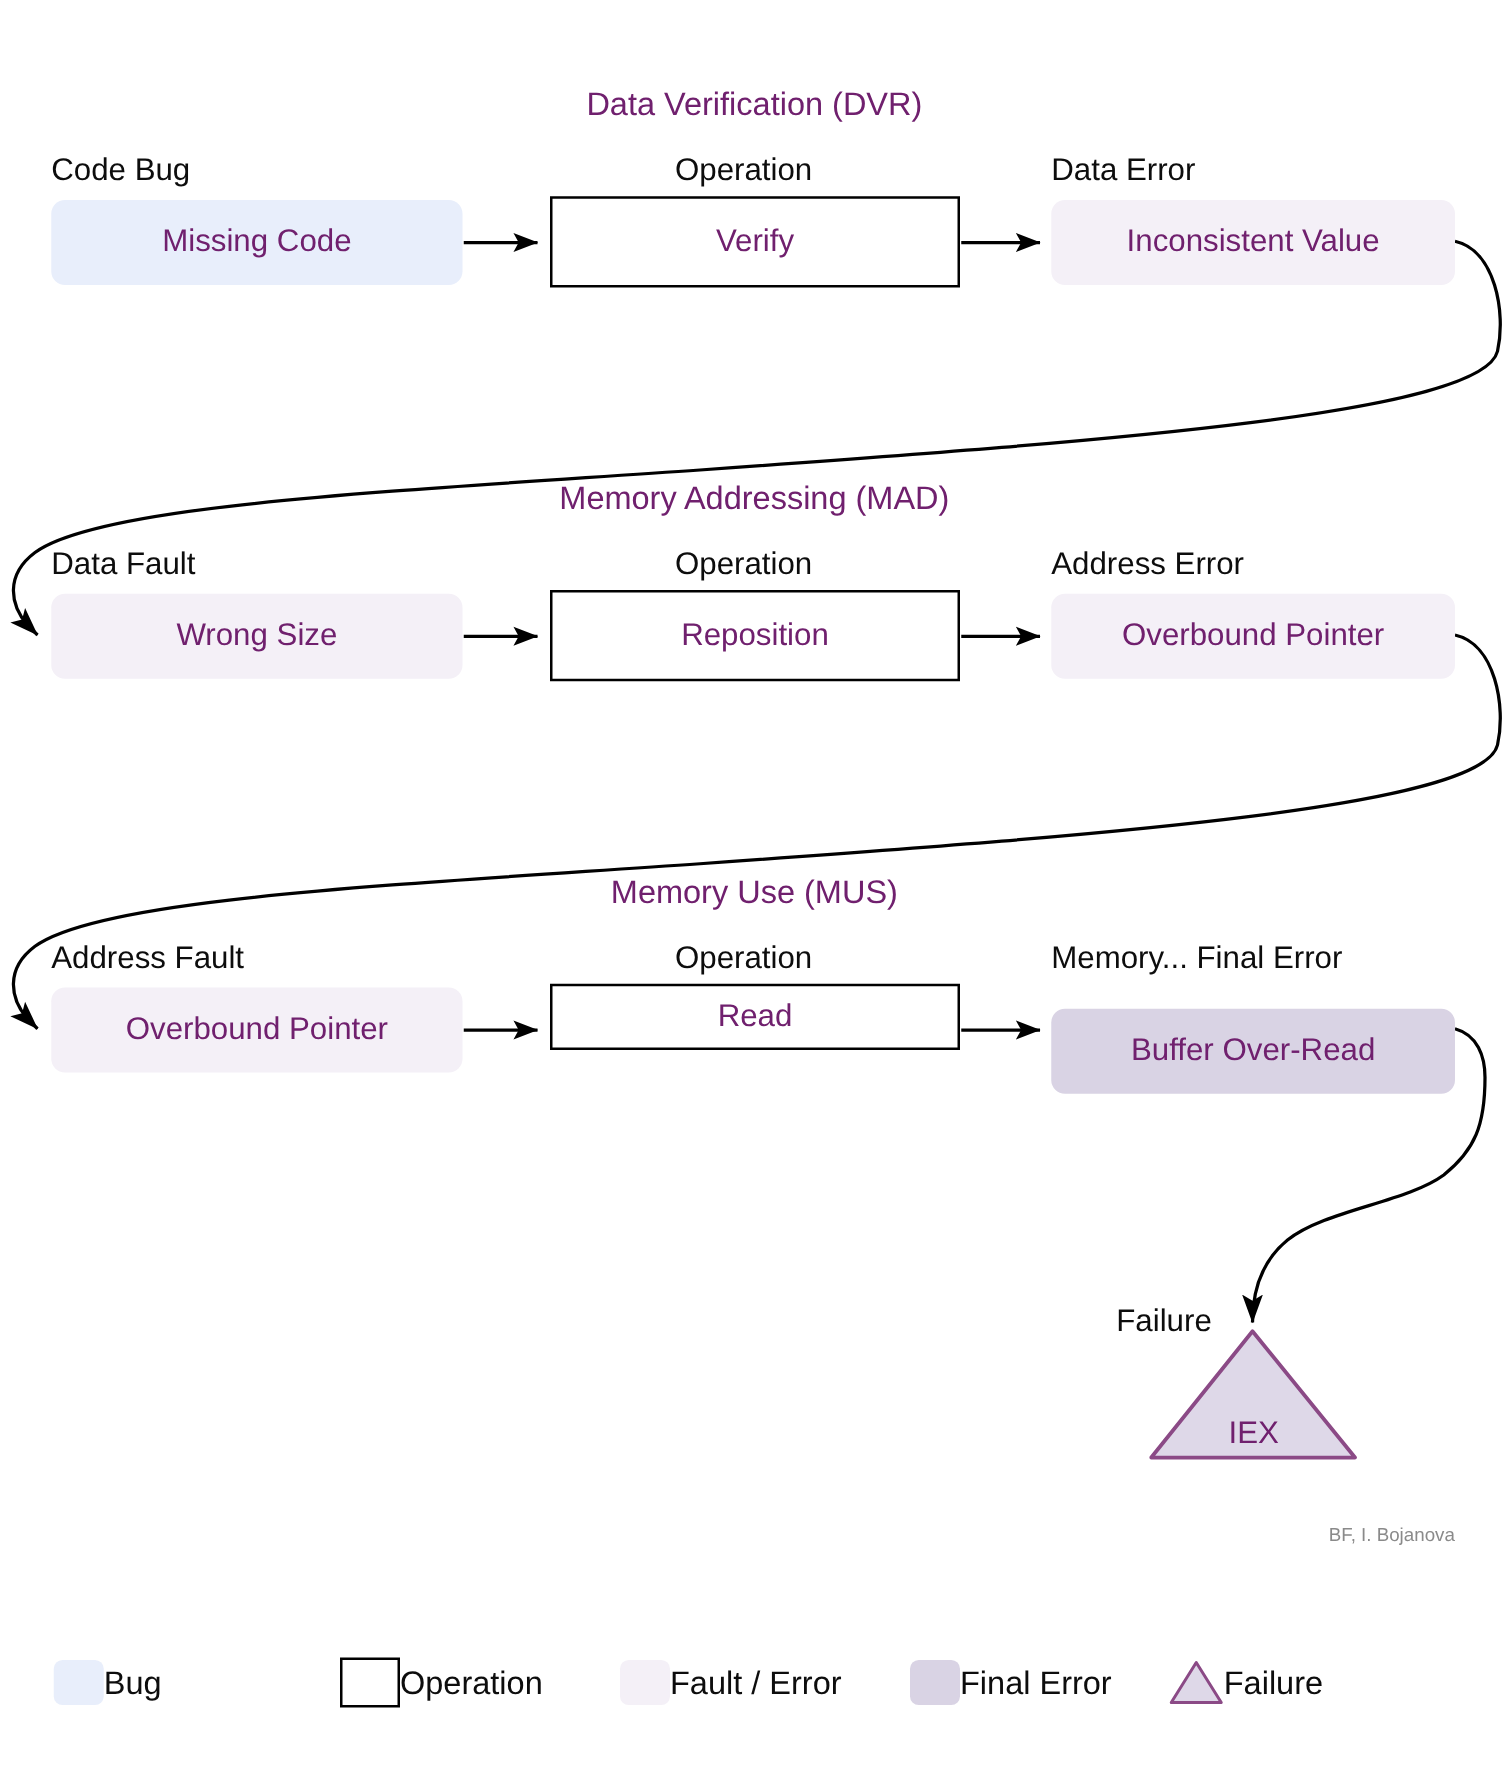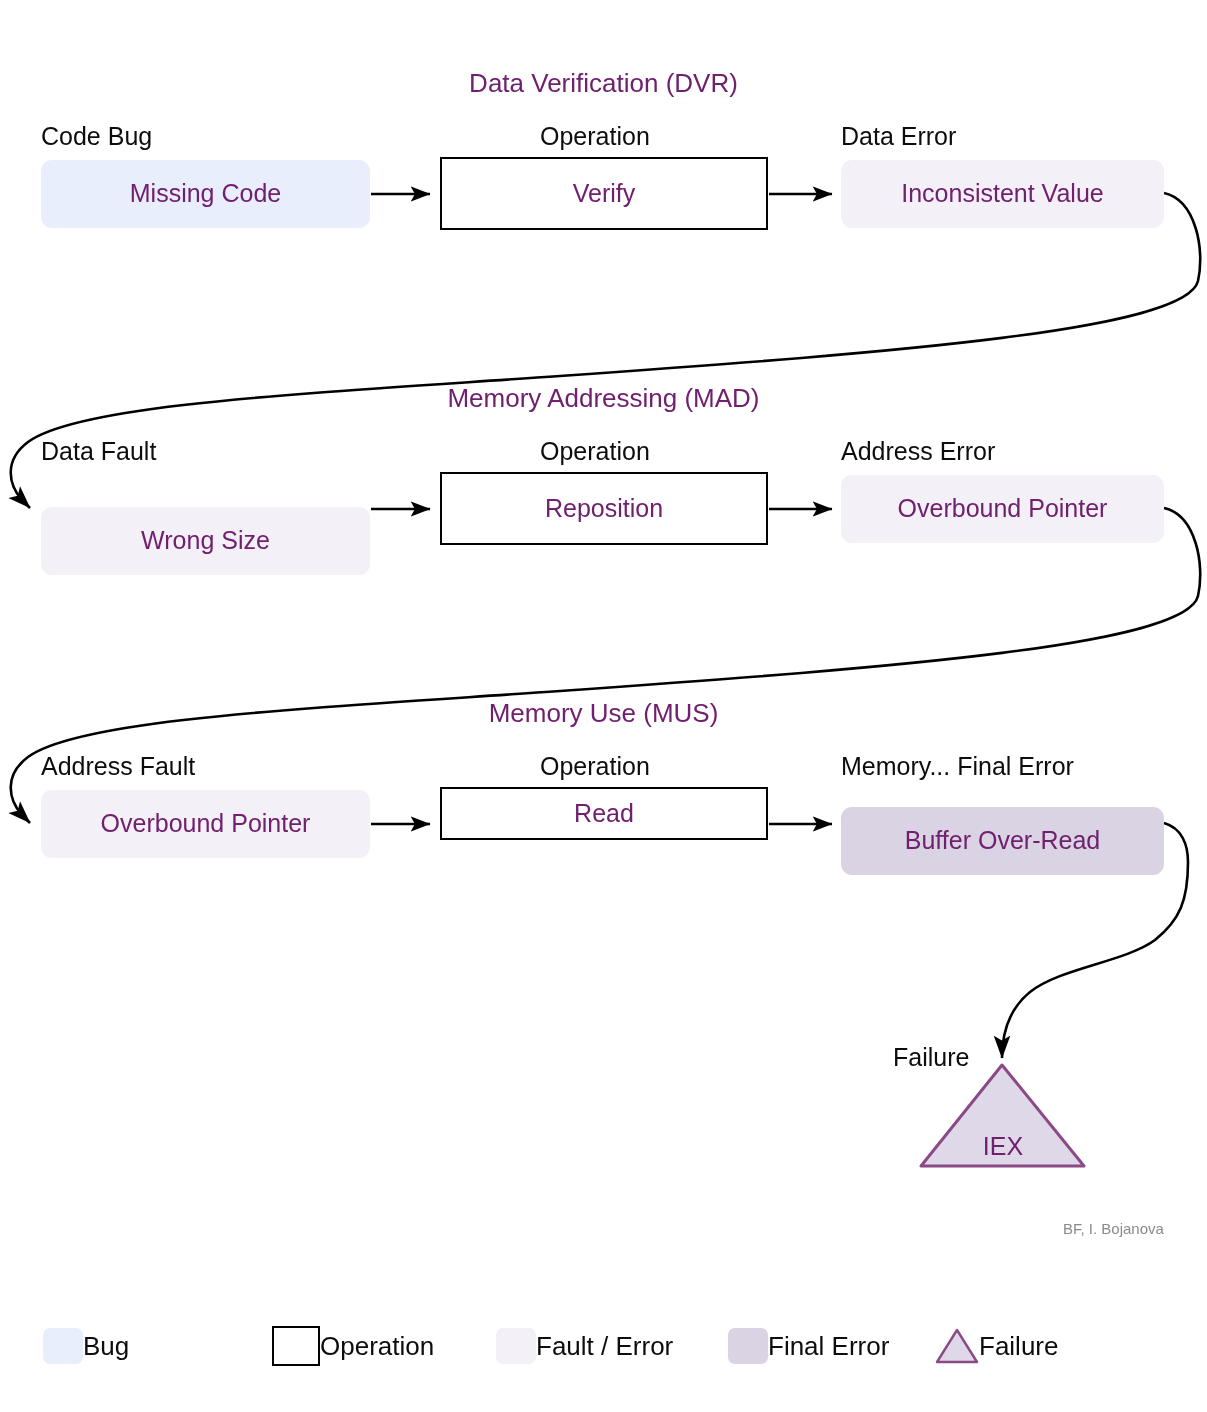--- a/index.html
+++ b/index.html
@@ -217,21 +217,21 @@
   <div class="caption" style="left:841px; top:124px;">Data Error</div>
   <div class="node fault" style="left:841px; top:160px; width:323px; height:68px;">
     <span>Inconsistent Value</span>
   </div>
 
   <div class="section-title" style="top:385px;">
     <span>Memory Addressing (MAD)</span>
   </div>
 
   <div class="caption" style="left:41px; top:439px;">Data Fault</div>
-  <div class="node fault" style="left:41px; top:475px; width:329px; height:68px;margin-top:32px;">
+  <div class="node fault" style="left:41px; top:475px; width:329px; height:68px;">
     <span>Wrong Size</span>
   </div>
 
   <div class="caption" style="left:540px; top:439px;">Operation</div>
   <div class="node operation" style="left:440px; top:472px; width:328px; height:73px;">
     <span>Reposition</span>
   </div>
 
   <div class="caption" style="left:841px; top:439px;">Address Error</div>
   <div class="node fault" style="left:841px; top:475px; width:323px; height:68px;">

